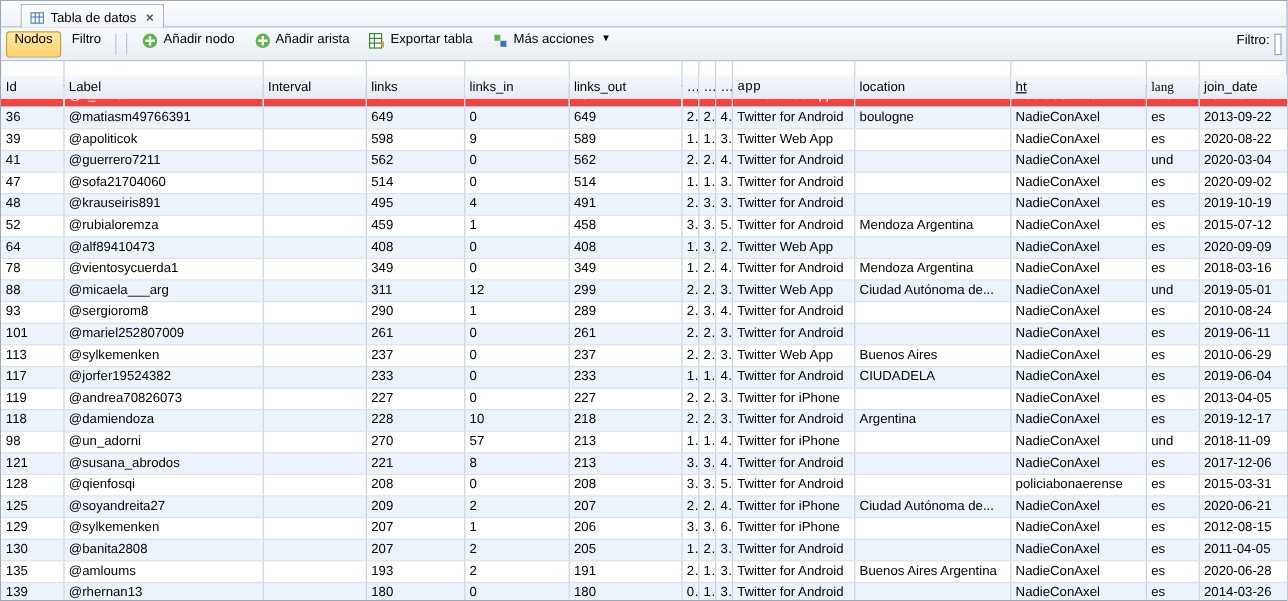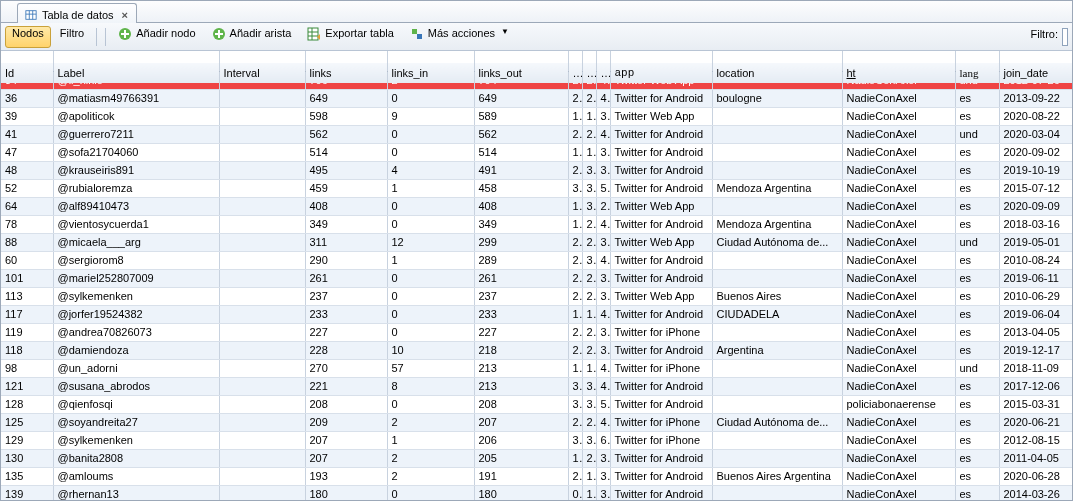--- a/index.html
+++ b/index.html
@@ -271,21 +271,21 @@
           <td>2</td>
           <td>2</td>
           <td>3</td>
           <td>Twitter Web App</td>
           <td>Ciudad Autónoma de...</td>
           <td>NadieConAxel</td>
           <td>und</td>
           <td>2019-05-01</td>
         </tr>
         <tr>
-          <td>60</td>
+          <td>93</td>
           <td>@sergiorom8</td>
           <td></td>
           <td>290</td>
           <td>1</td>
           <td>289</td>
           <td>2</td>
           <td>3</td>
           <td>4</td>
           <td>Twitter for Android</td>
           <td></td>

